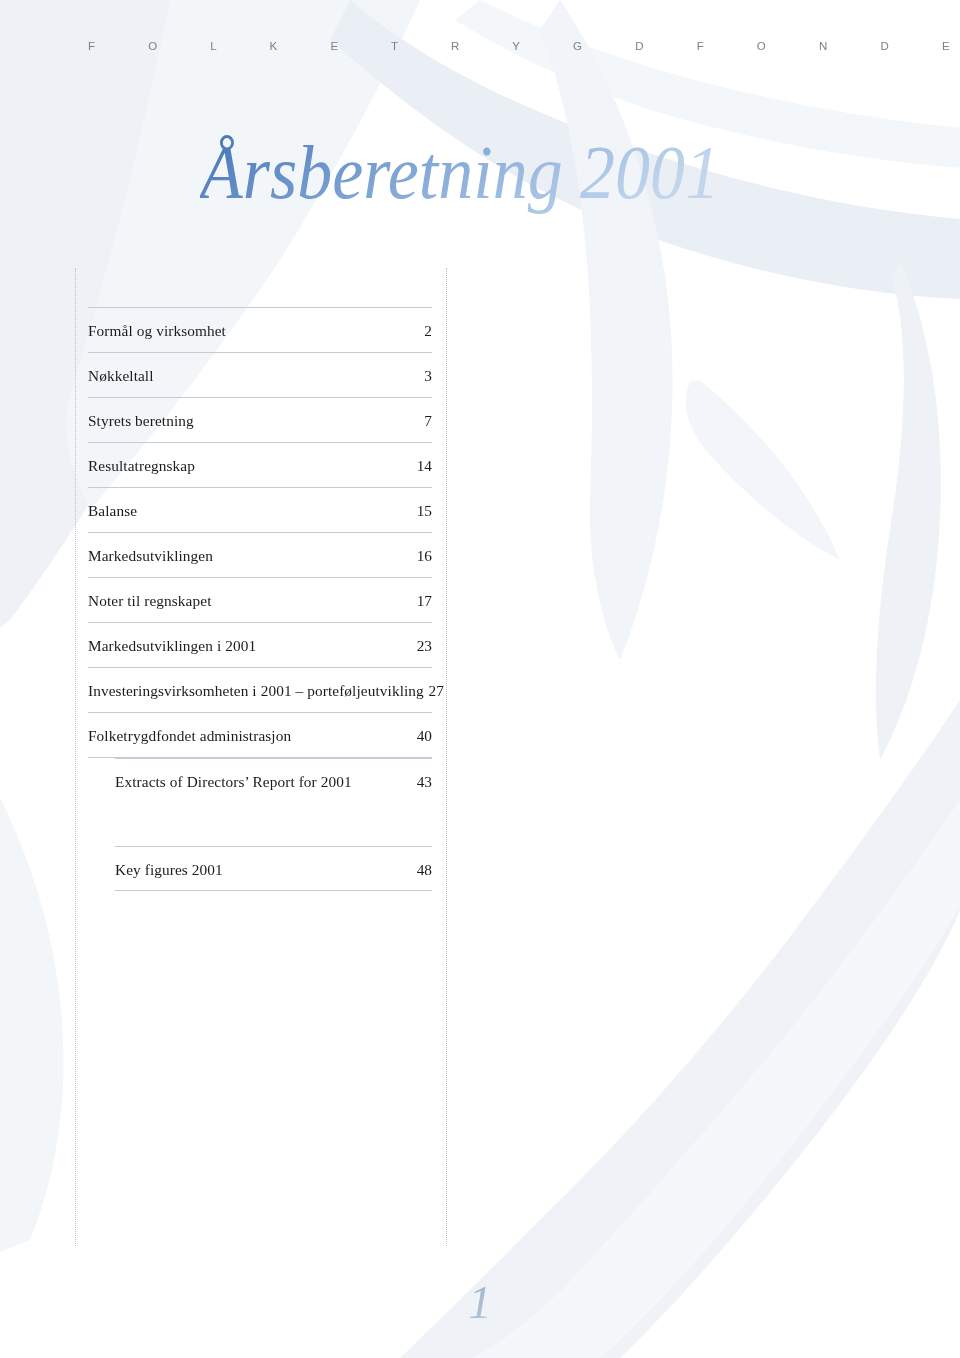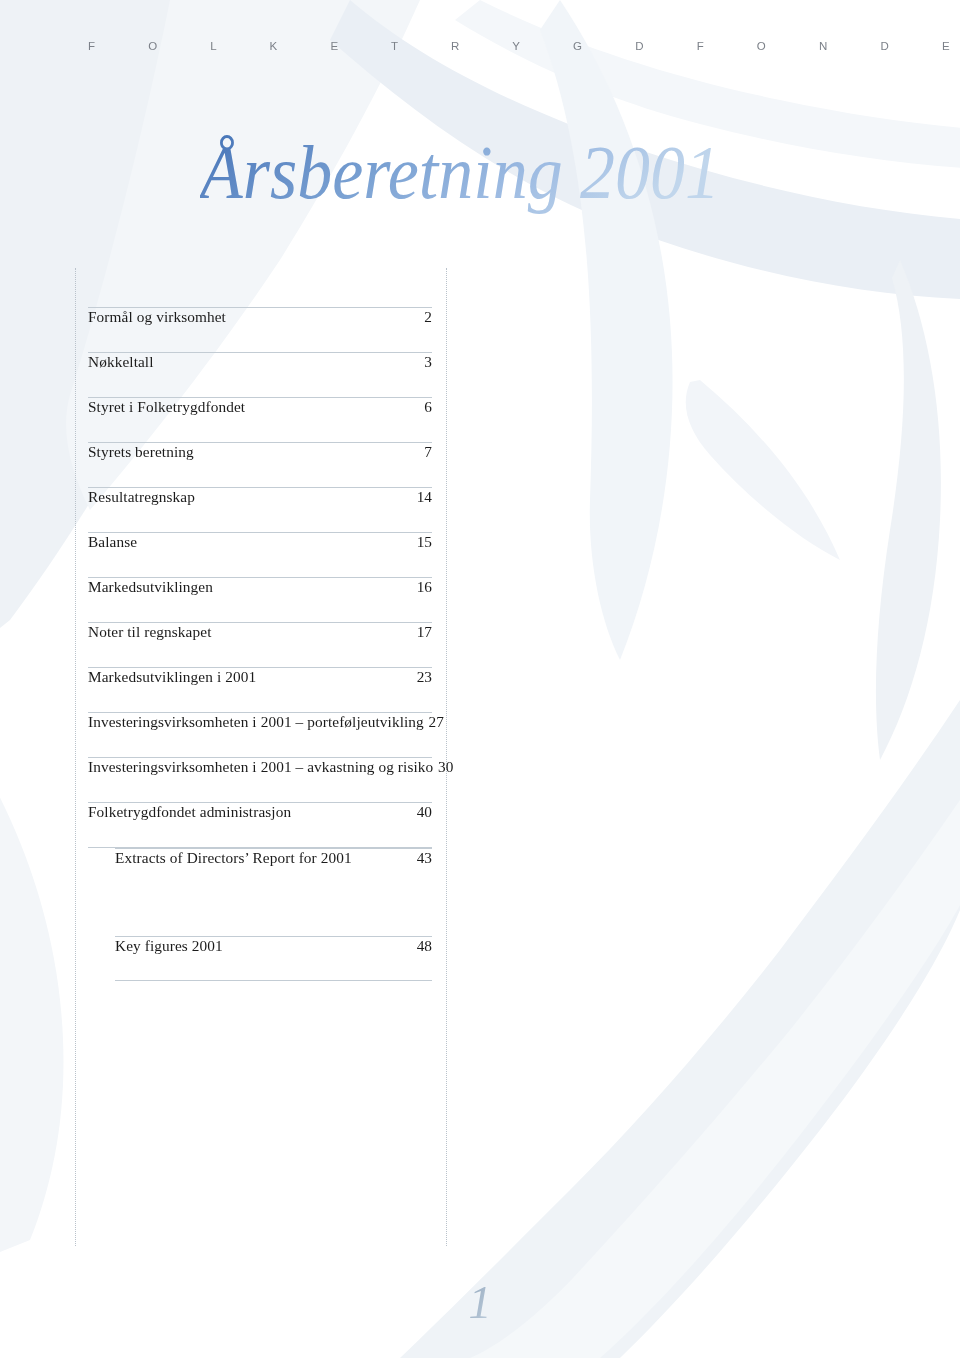--- a/index.html
+++ b/index.html
@@ -74,20 +74,21 @@
   }
 
   .toc-row {
     position: relative;
     display: flex;
     align-items: baseline;
     justify-content: space-between;
     border-top: 1px solid #c3ccd4;
     height: 45px;
     box-sizing: border-box;
+    padding-top: 14px;
   }
   .toc-row.indent {
     margin-left: 27px;
     width: 317px;
   }
   .toc-row.last {
     border-bottom: 1px solid #c3ccd4;
     margin-top: 43px;
   }
   .toc-row.indent.first-sub {
@@ -200,24 +201,20 @@
       <span class="toc-label">Formål og virksomhet</span>
       <span class="toc-page">2</span>
     </div>
 
     <div class="toc-row">
       <span class="toc-label">Nøkkeltall</span>
       <span class="toc-page">3</span>
     </div>
 
 
-    <div class="toc-row">
-      <span class="toc-label">Styret i Folketrygdfondet</span>
-      <span class="toc-page">6</span>
-    </div>
 
     <div class="toc-row">
       <span class="toc-label">Styrets beretning</span>
       <span class="toc-page">7</span>
     </div>
 
     <div class="toc-row">
       <span class="toc-label">Resultatregnskap</span>
       <span class="toc-page">14</span>
     </div>
@@ -240,24 +237,20 @@
     <div class="toc-row">
       <span class="toc-label">Markedsutviklingen i 2001</span>
       <span class="toc-page">23</span>
     </div>
 
     <div class="toc-row">
       <span class="toc-label">Investeringsvirksomheten i 2001 – porteføljeutvikling</span>
       <span class="toc-page">27</span>
     </div>
 
-    <div class="toc-row">
-      <span class="toc-label">Investeringsvirksomheten i 2001 – avkastning og risiko</span>
-      <span class="toc-page">30</span>
-    </div>
 
 
     <div class="toc-row">
       <span class="toc-label">Folketrygdfondet administrasjon</span>
       <span class="toc-page">40</span>
     </div>
 
 
     <div class="sub-divider"></div>
 

